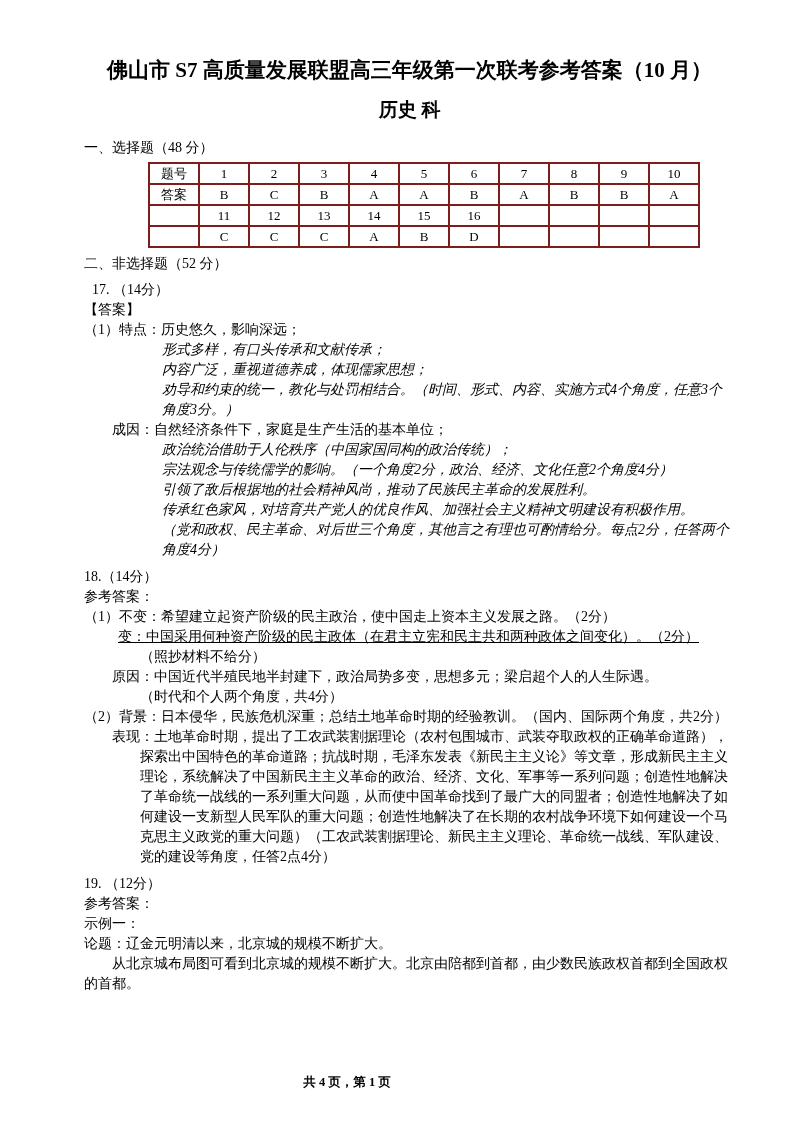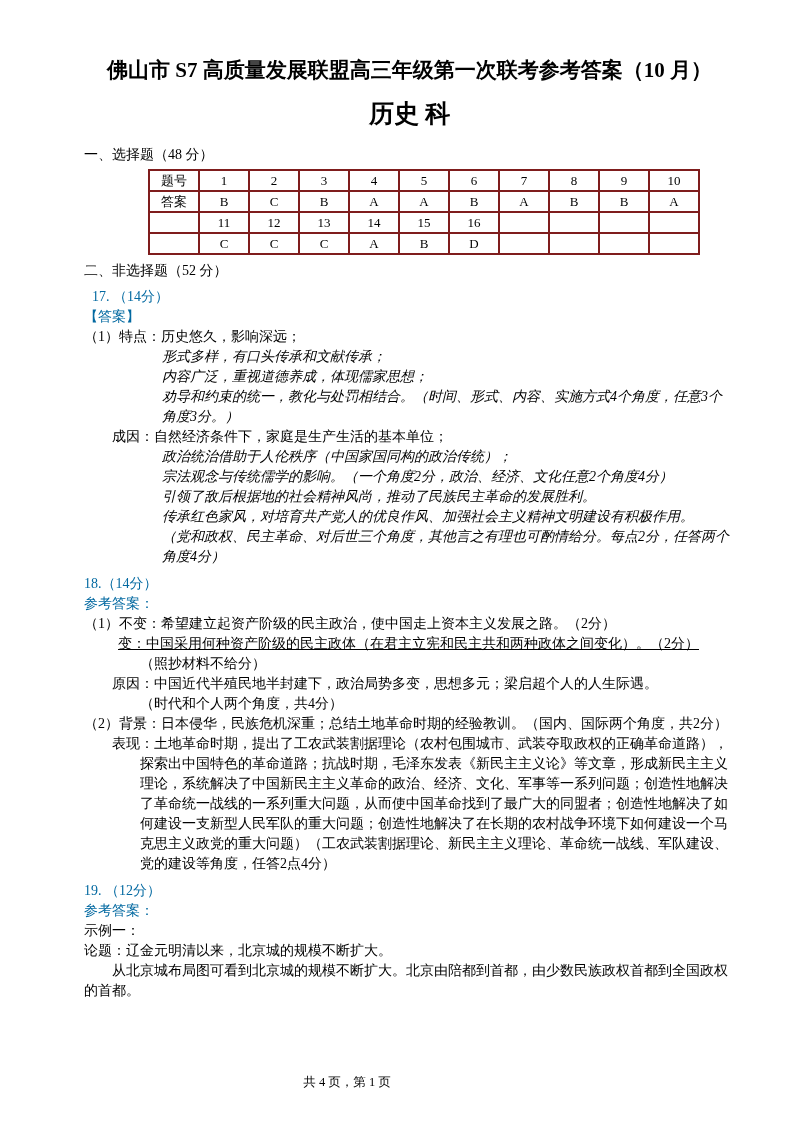--- a/index.html
+++ b/index.html
@@ -3,43 +3,43 @@
 <meta charset="utf-8">
 <style>
   html,body{margin:0;padding:0;}
   body{
     width:794px;height:1123px;background:#ffffff;color:#000;
     font-family:"Liberation Serif","DejaVu Serif",serif;
     position:relative;overflow:hidden;
   }
   .page{padding:56px 59px 0 84px;}
   .title{font-size:21px;font-weight:bold;text-align:center;}
-  .subtitle{font-size:25px;font-weight:bold;text-align:center;margin-top:13px;}
+  .subtitle{font-size:19px;font-weight:bold;text-align:center;margin-top:13px;}
   .sec{font-size:14px;margin-top:16px;}
   .sec2{margin-top:7px;}
   .ans-table{border-collapse:collapse;margin:5px 0 0 64px;}
   .ans-table td{
     border:2px solid #7f1d1d;width:48px;min-width:48px;height:19px;
     text-align:center;font-size:13px;line-height:19px;padding:0;
   }
   p{margin:0;}
   .ln{font-size:14px;line-height:20px;}
-  .red{color:#0369a1;}
+  .red{color:#000000;}
   .qblock{margin-top:0;}
   .qhead{margin-top:7px;}
   .q17h{margin-left:8px;}
   .i1{margin-left:28px;}
   .i2{margin-left:34px;text-decoration:underline;}
   .i3{margin-left:56px;}
   .i4{margin-left:78px;font-style:italic;}
   .hang{padding-left:56px;text-indent:-28px;font-family:Liberation Serif, serif;}
   .ti{text-indent:28px;}
   .footer{
     position:absolute;left:0;bottom:32px;width:694px;
-    text-align:center;font-size:12.5px;
+    text-align:center;font-size:12.5px;font-weight:bold;
   }
 </style>
 </head>
 <body>
 
 <div class="page">
 
   <div class="title">佛山市 S7 高质量发展联盟高三年级第一次联考参考答案（10 月）</div>
   <div class="subtitle">历史 科</div>
 

